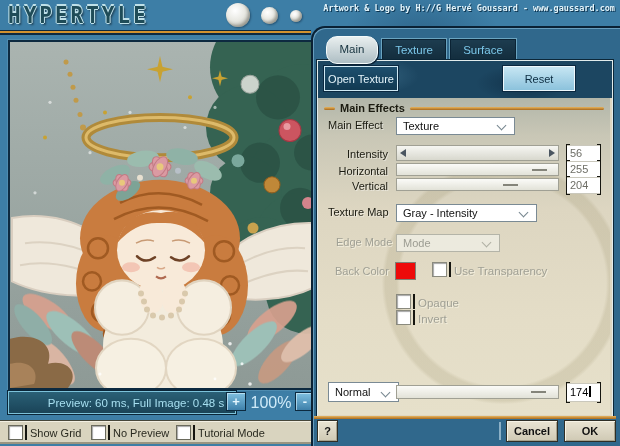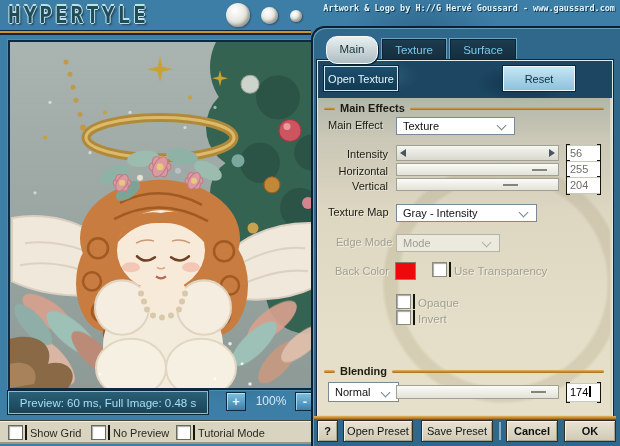--- a/index.html
+++ b/index.html
@@ -28,29 +28,29 @@
     color:#e4f4fa;text-shadow:1px 1px 0 #0e3550;}
   .left-sep{position:absolute;left:0;top:30px;width:311px;height:5px;
     background:linear-gradient(180deg,#0c2840 0 22%,#d0912f 22% 62%,#0c2840 62% 100%);}
   
   .preview-frame{position:absolute;left:8px;top:40px;width:306px;height:346px;
     border:2px solid #0d2a40;box-shadow:0 0 0 1px #4e8cb0;background:#9aa8a4;}
   .preview-frame svg{display:block;width:100%;height:100%;}
   .status-bar{position:absolute;left:8px;top:391px;width:198px;height:21px;
     background:linear-gradient(180deg,#2a6076,#1a4458);border:1px solid #7cc2da;
     box-shadow:0 0 0 1px #0a2638;display:flex;align-items:center;justify-content:center;
-    color:#a7dff0;font-size:11.5px;}
+    color:#a7dff0;font-size:11.5px;padding-left:28px;}
   .zoom-btn{position:absolute;top:392px;width:20px;height:19px;padding:0;
     background:linear-gradient(180deg,#7fc0e0,#3e80aa);border:1px solid #0c2a40;
     box-shadow:inset 1px 1px 0 rgba(220,245,255,.6);
     color:#e4f6fe;font-size:13px;font-weight:bold;line-height:16px;text-align:center;cursor:pointer;}
   .zplus{left:226px;}
   .zminus{left:295px;}
   .zoom-level{position:absolute;left:248px;top:394px;width:46px;text-align:center;
-    color:#cfeaf8;font-size:12px;}
+    color:#cfeaf8;font-size:16px;}
   
   .option-bar{position:absolute;left:0;top:420px;width:311px;height:23px;
     background:#d9d4bf;border-top:1px solid #47473a;
     box-shadow:inset 0 1px 0 #f2efe2, inset 0 -2px 0 #9a9480;}
   .opt{position:absolute;top:4px;display:flex;align-items:center;cursor:pointer;}
   .cb{width:13px;height:13px;background:#fff;border:1px solid #6a6a5c;
     box-shadow:inset 1px 1px 1px rgba(0,0,0,.35);}
   .cbbar{width:2px;height:15px;background:#15150f;margin-left:2px;}
   .cblabel{margin-left:3px;font-size:11px;color:#2a2a20;}
   
@@ -430,40 +430,33 @@
         <span class="cb"></span>
           <span class="cbbar"></span>
         <span class="cblabel">Opaque</span>
       </div>
       <div class="pcheck" style="left:78px;top:212px">
         <span class="cb"></span>
           <span class="cbbar"></span>
         <span class="cblabel">Invert</span>
       </div>
 
-      <div class="sec" style="top:267px">
-        <span class="dash"></span>
-        <span class="sectitle">Blending</span>
-        <span class="line"></span>
-      </div>
 
       <div class="dd" style="left:10px;top:284px;width:63px;height:18px">
         <span>Normal</span>
         <span class="chev" style="top:6px"></span>
       </div>
       <div class="track" style="left:78px;top:287px;width:161px;height:12px">
         <span class="thumbdash" style="left:83%"></span>
       </div>
       <div class="vbox edit" style="top:285px;height:17px;line-height:17px">
         <span>174</span><span class="cursor"></span>
       </div>
     </div>
   </div>
   <div class="orange-bottom"></div>
 
   <button class="fbtn btn-help">?</button>
-  <button class="fbtn btn-openp">Open Preset</button>
-  <button class="fbtn btn-savep">Save Preset</button>
   <div class="btn-sep"></div>
   <button class="fbtn bold btn-cancel">Cancel</button>
   <button class="fbtn bold btn-ok">OK</button>
 
 </div>
 
 </body></html>

